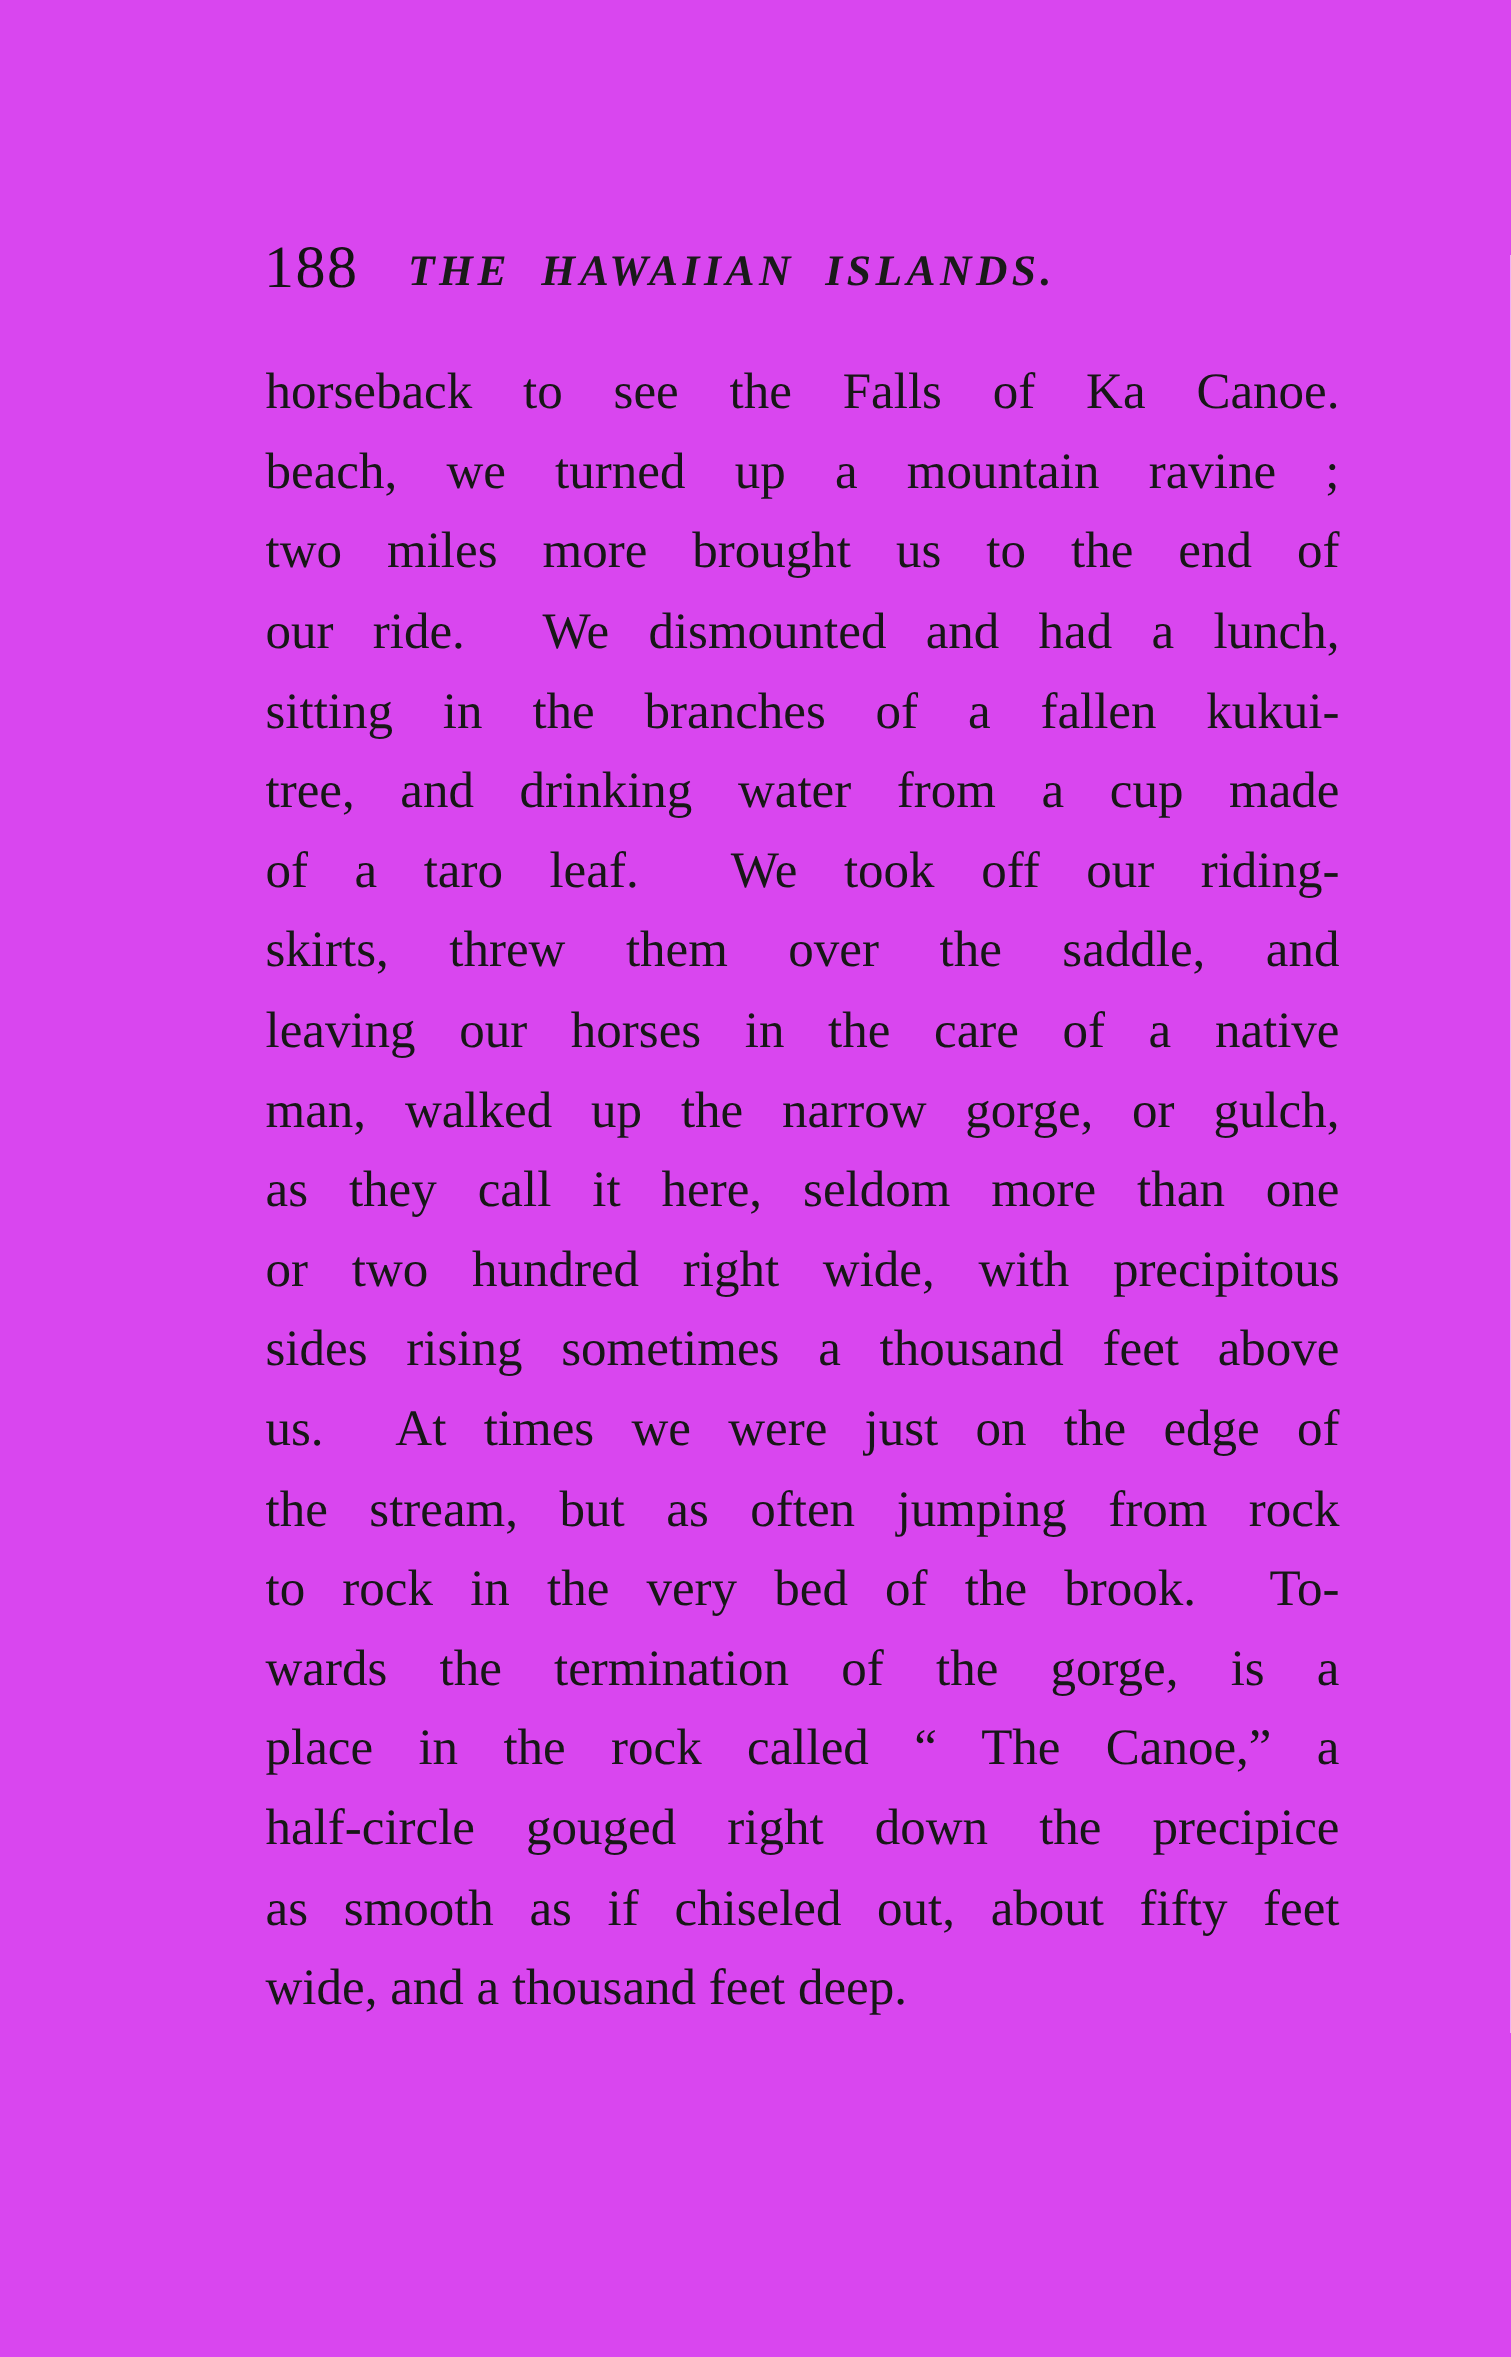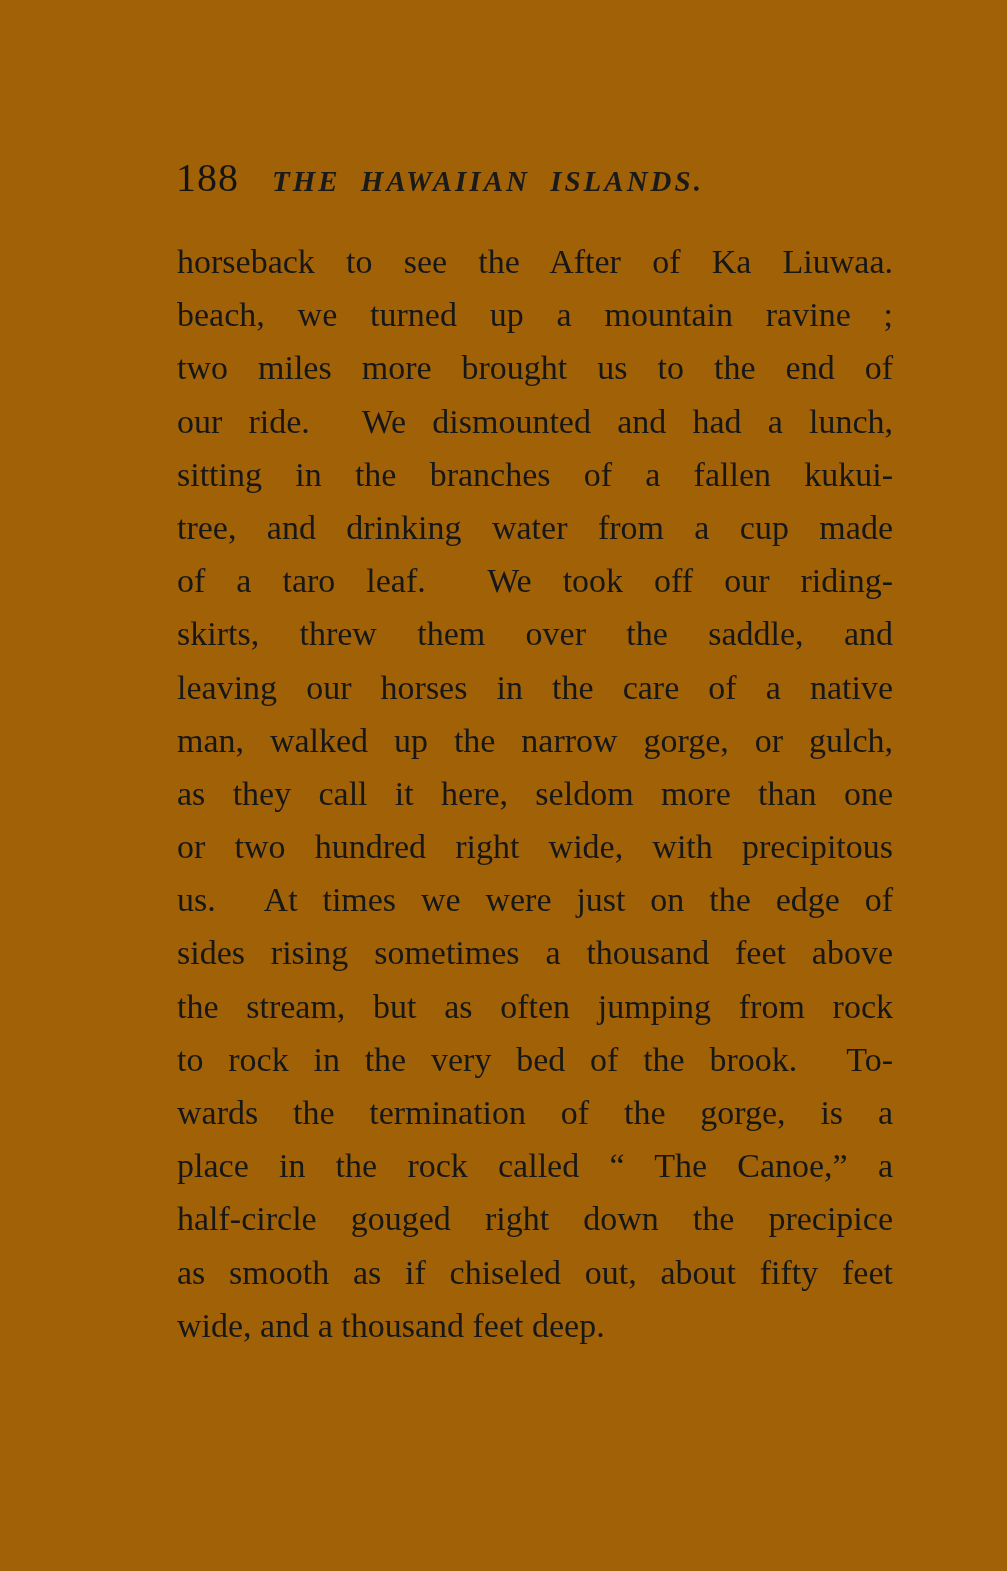--- a/index.html
+++ b/index.html
@@ -4,21 +4,21 @@
 <style>
   html, body {
     margin: 0;
     padding: 0;
     background: #ffffff;
   }
   .scan-page {
     position: relative;
     width: 1007px;
     height: 1571px;
-    background: #a16207;
+    background: #d946ef;
     color: #161616;
     font-family: "Liberation Serif", serif;
     overflow: hidden;
   }
   .page-header {
     position: absolute;
     left: 0;
     top: 0;
     width: 100%;
     height: 0;
@@ -69,34 +69,34 @@
 <body>
 
 <div class="scan-page">
 
   <div class="page-header">
     <span class="page-number">188</span>
     <span class="running-title">THE HAWAIIAN ISLANDS.</span>
   </div>
 
   <div class="body-block">
-    <div class="text-line">horseback to see the After of Ka Liuwaa.</div>
+    <div class="text-line">horseback to see the Falls of Ka Canoe.</div>
     <div class="text-line">beach, we turned up a mountain ravine ;</div>
     <div class="text-line">two miles more brought us to the end of</div>
     <div class="text-line">our ride.&nbsp; We dismounted and had a lunch,</div>
     <div class="text-line">sitting in the branches of a fallen kukui-</div>
     <div class="text-line">tree, and drinking water from a cup made</div>
     <div class="text-line">of a taro leaf.&nbsp; We took off our riding-</div>
     <div class="text-line">skirts, threw them over the saddle, and</div>
     <div class="text-line">leaving our horses in the care of a native</div>
     <div class="text-line">man, walked up the narrow gorge, or gulch,</div>
     <div class="text-line">as they call it here, seldom more than one</div>
     <div class="text-line">or two hundred right wide, with precipitous</div>
+    <div class="text-line">sides rising sometimes a thousand feet above</div>
     <div class="text-line">us.&nbsp; At times we were just on the edge of</div>
-    <div class="text-line">sides rising sometimes a thousand feet above</div>
     <div class="text-line">the stream, but as often jumping from rock</div>
     <div class="text-line">to rock in the very bed of the brook.&nbsp; To-</div>
     <div class="text-line">wards the termination of the gorge, is a</div>
     <div class="text-line">place in the rock called “ The Canoe,” a</div>
     <div class="text-line">half-circle gouged right down the precipice</div>
     <div class="text-line">as smooth as if chiseled out, about fifty feet</div>
     <div class="text-line last-line">wide, and a thousand feet deep.</div>
   </div>
 
 </div>

